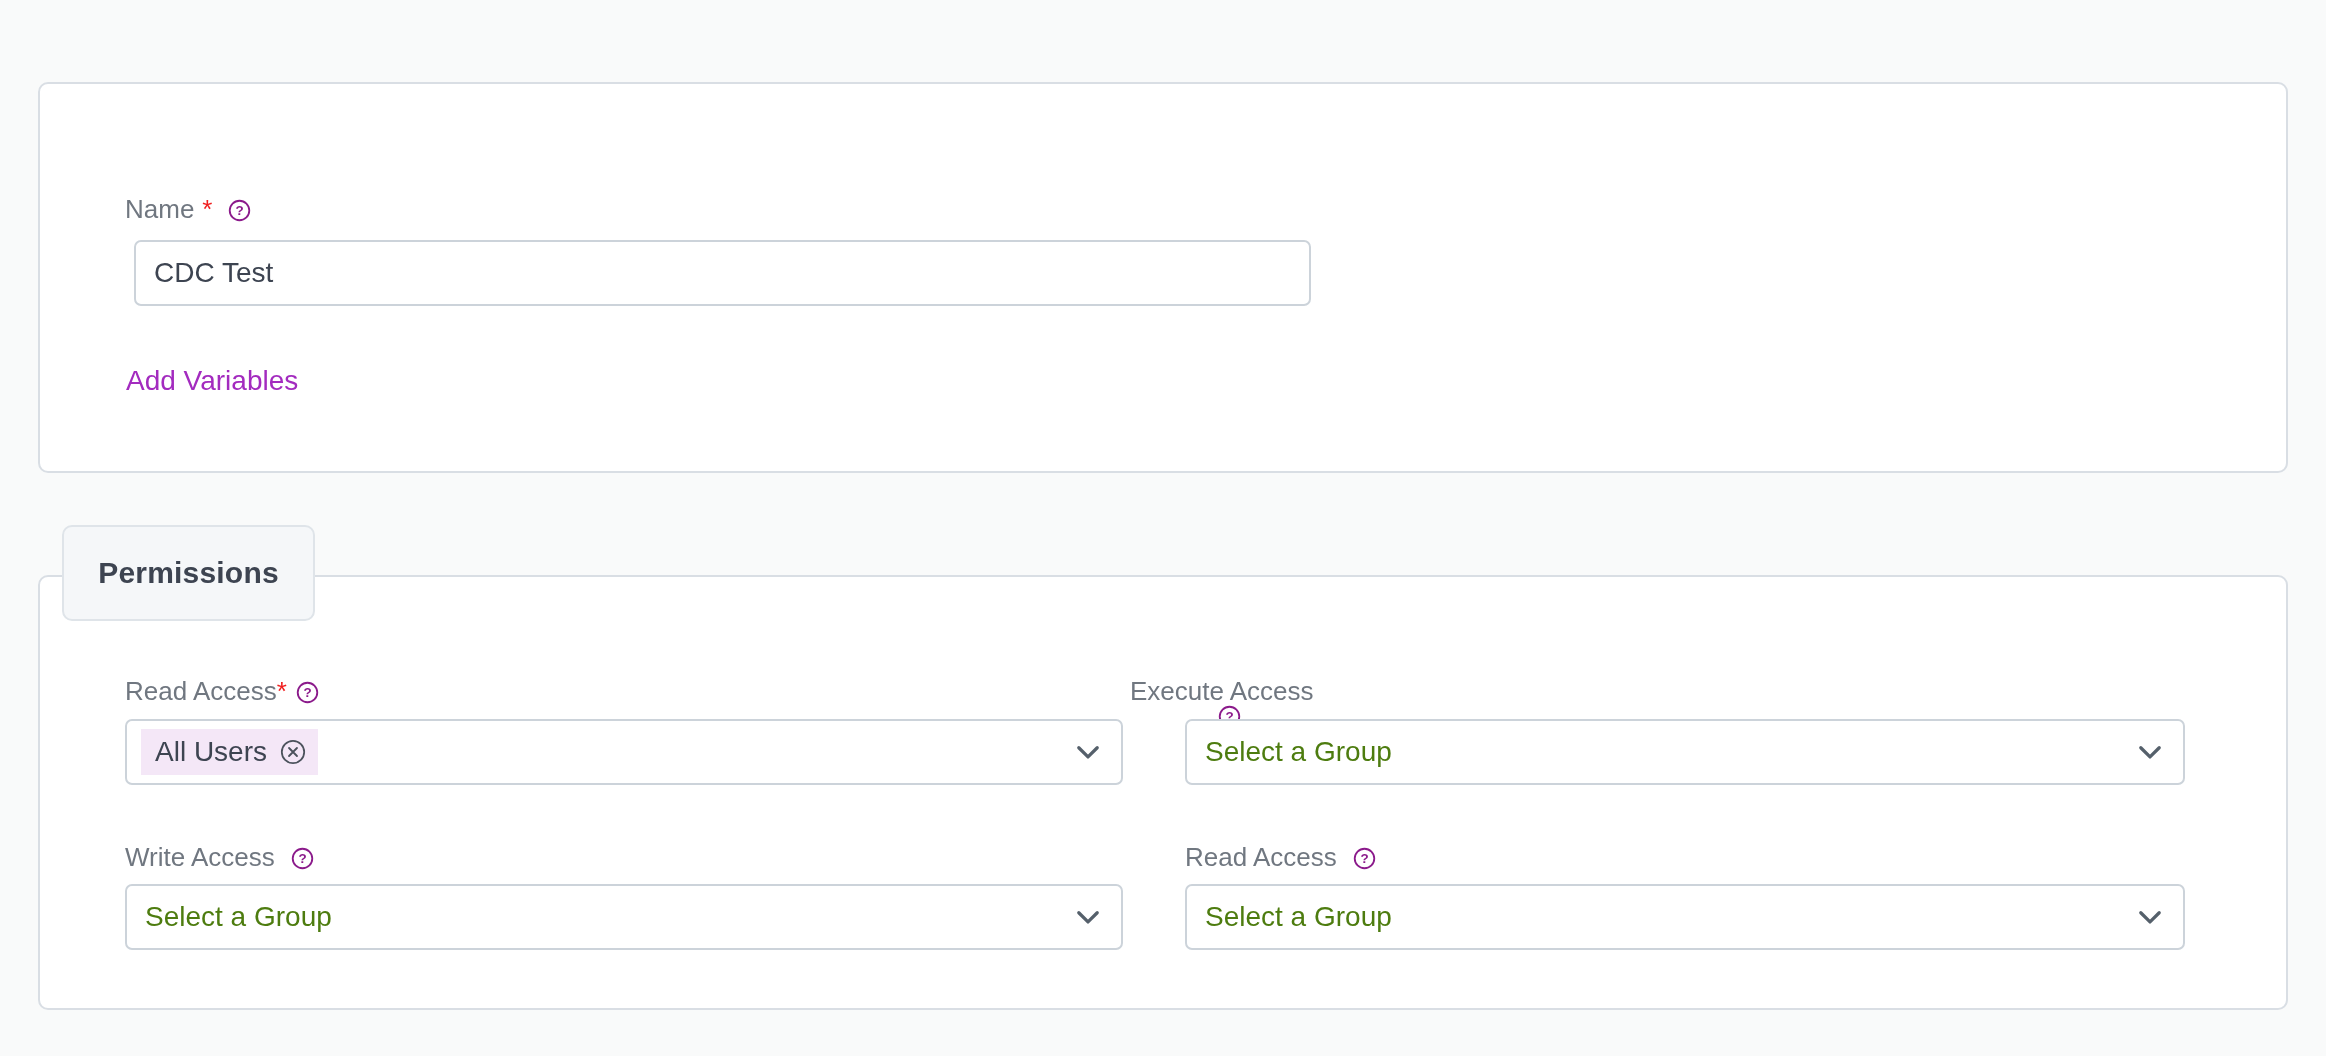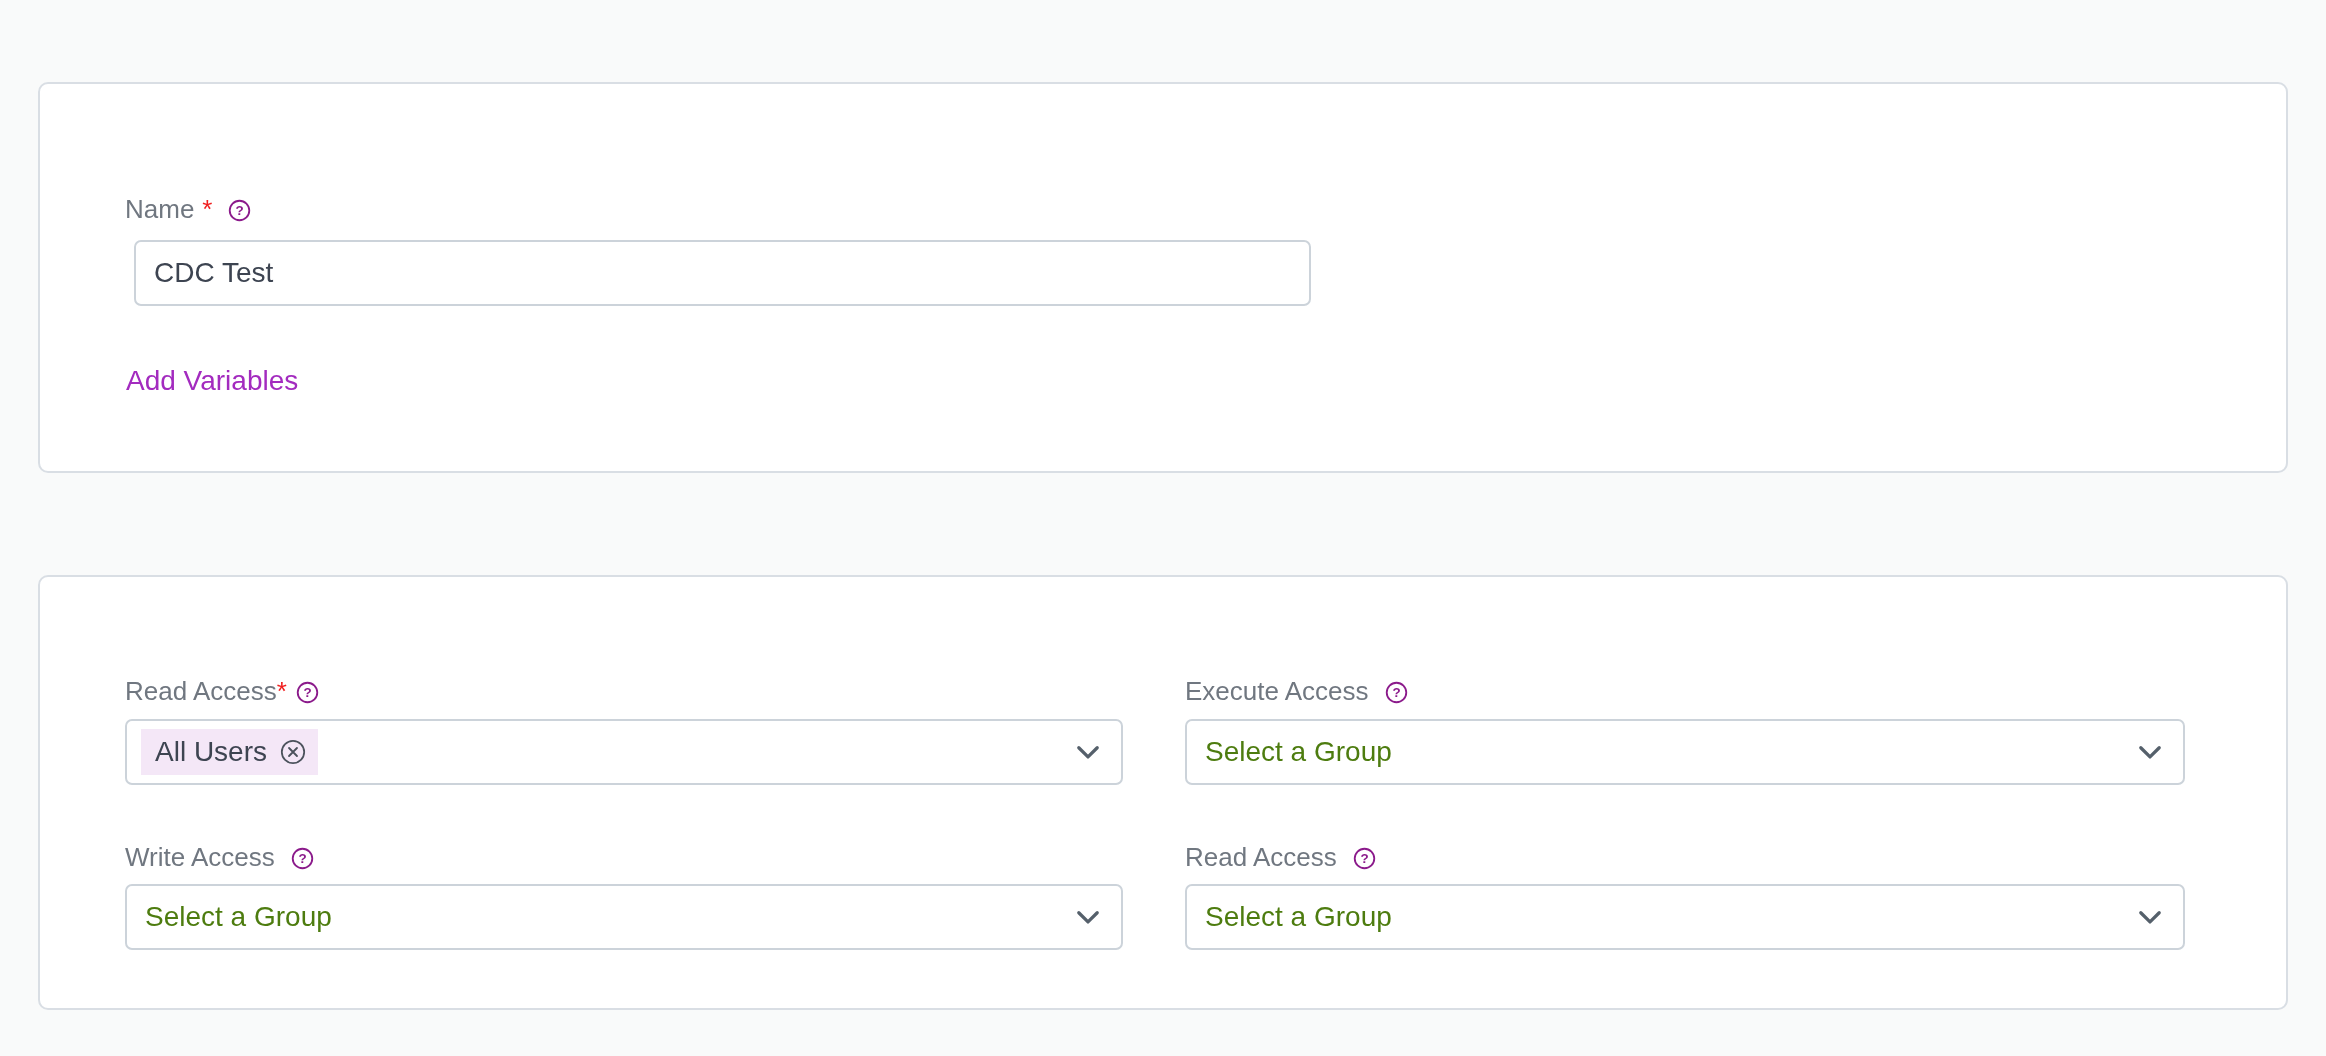--- a/index.html
+++ b/index.html
@@ -203,20 +203,23 @@
       </svg>
     </span>
   </div>
 
   <input class="text-input" style="left: 125px; top: 240px; width: 1177px; height: 66px; margin-left: 9px;" value="CDC Test">
 
   <button class="link-button" style="left:126px; top:365px;">Add Variables</button>
 
   <div class="panel" id="panel-permissions"></div>
 
+  <div class="panel-tab" id="tab-permissions">
+    <span class="panel-tab-label">Permissions</span>
+  </div>
 
   <div class="field-label" style="left:125px; top:678px;">
     <span class="label-text">Read Access</span>
     <span class="req-star tight">*</span>
     <span class="help-icon">
       <svg width="23" height="23" viewBox="0 0 24 24">
         <circle cx="12" cy="12" r="10.2" fill="none" stroke="#8b1a8b" stroke-width="1.9"></circle>
         <text x="12" y="17" font-family="Liberation Sans, sans-serif" font-size="14" font-weight="bold" fill="#8b1a8b" text-anchor="middle">?</text>
       </svg>
     </span>
@@ -234,21 +237,21 @@
         </span>
       </span>
     </div>
     <span class="chevron">
       <svg width="34" height="34" viewBox="0 0 24 24">
         <path d="M5.5 9 L12 15.5 L18.5 9" fill="none" stroke="#55606b" stroke-width="2.3" stroke-linecap="round" stroke-linejoin="round"></path>
       </svg>
     </span>
   </div>
 
-  <div class="field-label" style="left:1185px; top:678px;">
+  <div class="field-label" style="left:1130px; top:678px;flex-direction:column;">
     <span class="label-text">Execute Access</span>
     <span class="help-icon" style="margin-left:16px;">
       <svg width="23" height="23" viewBox="0 0 24 24">
         <circle cx="12" cy="12" r="10.2" fill="none" stroke="#8b1a8b" stroke-width="1.9"></circle>
         <text x="12" y="17" font-family="Liberation Sans, sans-serif" font-size="14" font-weight="bold" fill="#8b1a8b" text-anchor="middle">?</text>
       </svg>
     </span>
   </div>
 
   <div class="select-box" style="left:1185px; top:719px; width:1000px; height:66px;">

